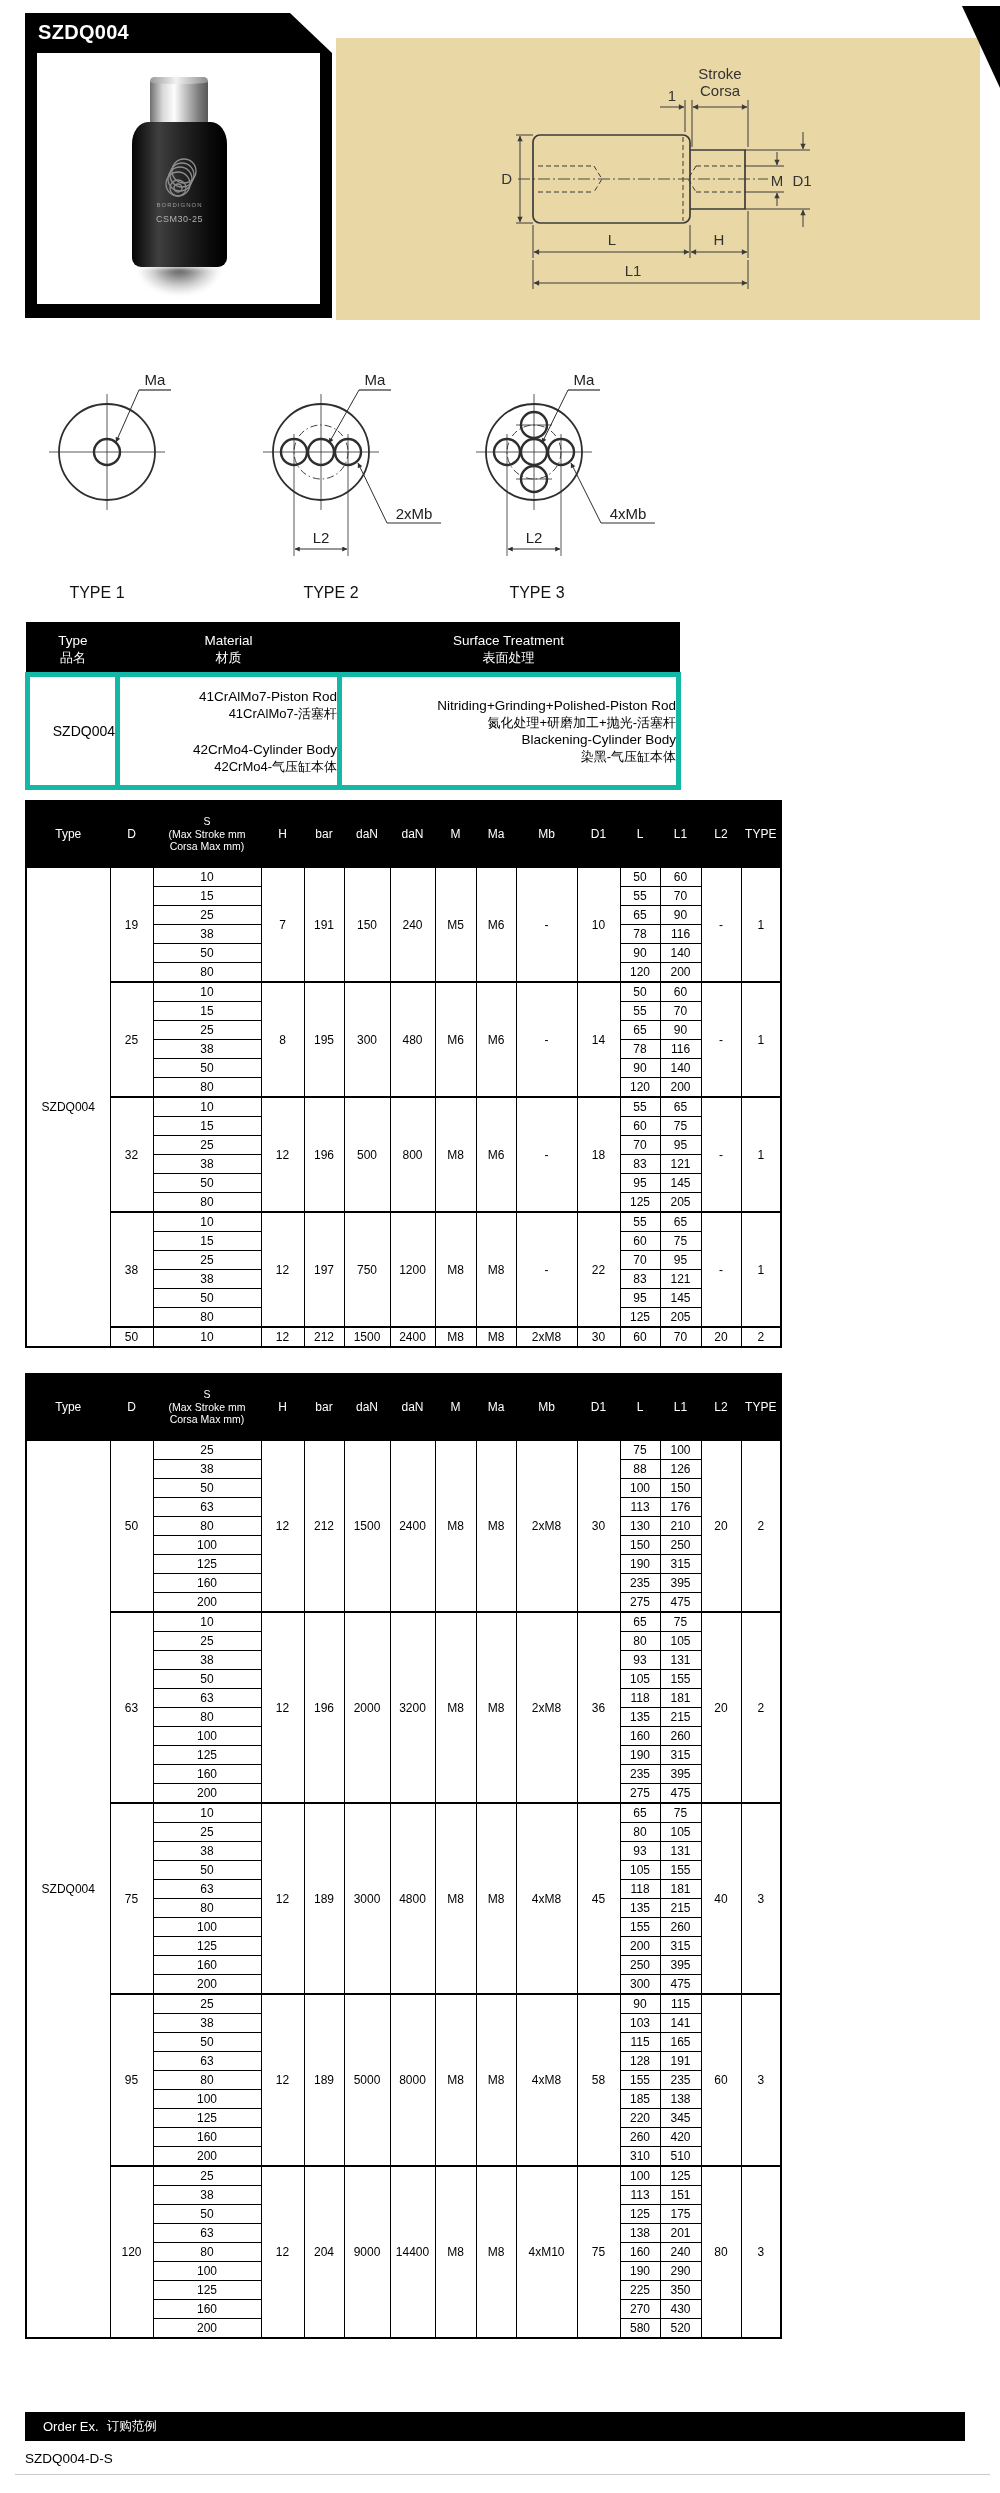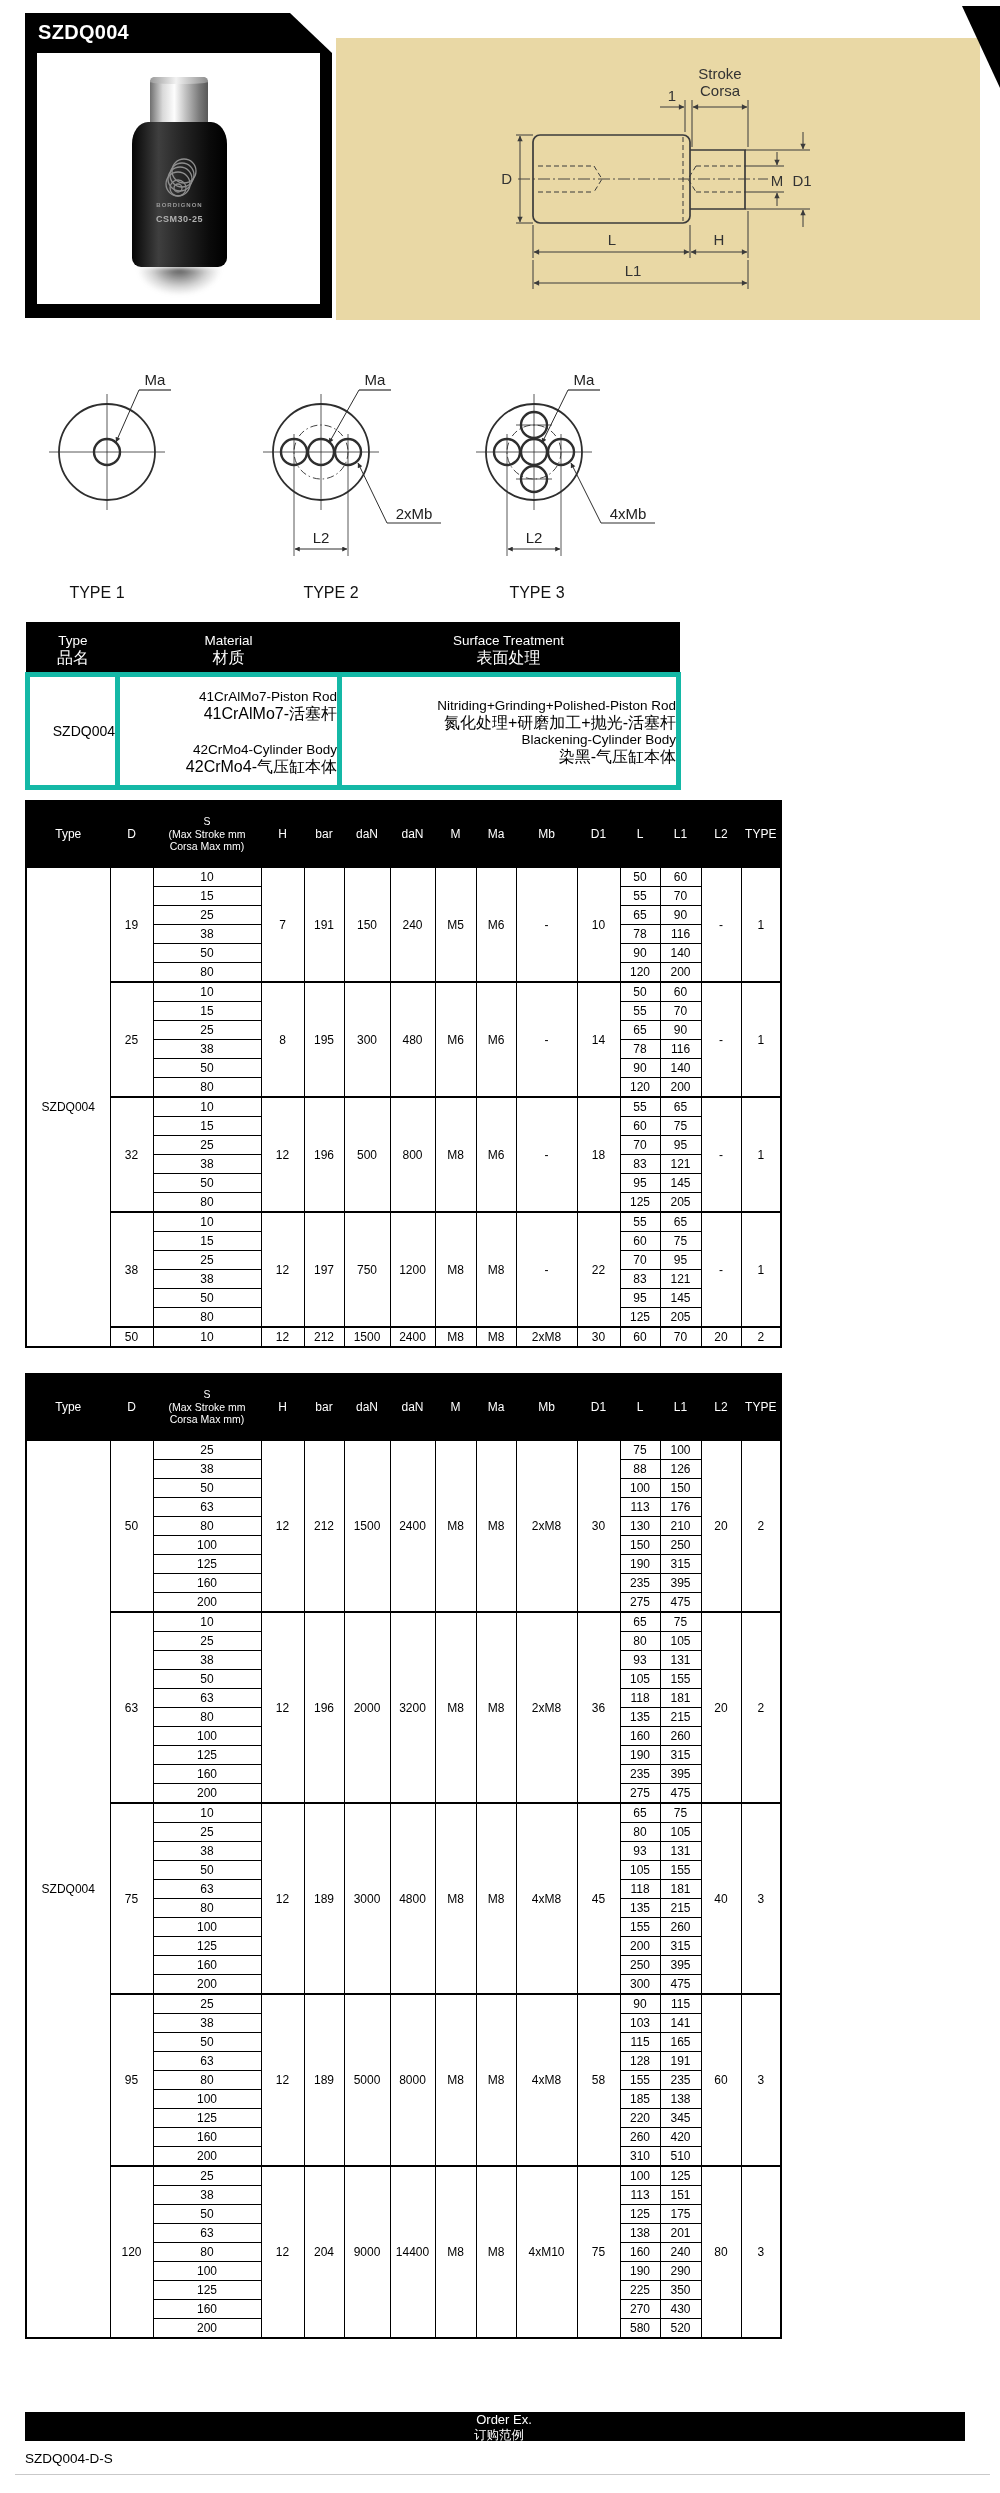--- a/index.html
+++ b/index.html
@@ -3,21 +3,21 @@
 <meta charset="utf-8">
 <style>
   html,body{margin:0;padding:0;background:#fff;}
   #canvas{position:relative;width:1000px;height:2493px;background:#fff;
           font-family:"Liberation Sans",sans-serif;color:#000;overflow:hidden;}
 
   
   .product-frame{position:absolute;left:25px;top:13px;width:307px;height:305px;background:#000;
                  clip-path:polygon(0 0,265px 0,307px 40px,307px 100%,0 100%);}
   .product-code{position:absolute;left:13px;top:8px;color:#fff;font-size:20px;font-weight:bold;letter-spacing:.3px;}
-  .photo-area{position:absolute;left:12px;top:40px;width:283px;height:251px;background:#fff;overflow:hidden;font-weight:bold;}
+  .photo-area{position:absolute;left:12px;top:40px;width:283px;height:251px;background:#fff;overflow:hidden;}
   .cap{position:absolute;left:113px;top:24px;width:58px;height:50px;border-radius:6px 6px 2px 2px;
        background:linear-gradient(90deg,#6f6f6f,#d9d9d9 22%,#fdfdfd 42%,#bfbfbf 62%,#7a7a7a 85%,#585858);}
   .cap:after{content:"";position:absolute;left:0;top:0;width:100%;height:7px;border-radius:6px 6px 50% 50%;
        background:linear-gradient(90deg,#9a9a9a,#f2f2f2 45%,#8c8c8c);}
   .bottle{position:absolute;left:95px;top:69px;width:95px;height:145px;
        border-radius:16px 16px 9px 9px / 22px 22px 9px 9px;
        background:linear-gradient(90deg,#050505,#3f3f3f 28%,#232323 55%,#0a0a0a 82%,#000);}
   .bottle-logo{position:absolute;left:50%;top:33px;transform:translateX(-50%);}
   .marking{position:absolute;width:100%;text-align:center;color:#9a9a9a;}
   .marking.brand{top:80px;font-size:6px;letter-spacing:1px;}
@@ -34,37 +34,37 @@
 
   
   .types-svg{position:absolute;left:0;top:355px;}
 
   
   table{border-collapse:collapse;table-layout:fixed;}
   .mat-table{position:absolute;left:25px;top:622px;width:651px;border:3px solid #000;}
   .mat-table th{background:#000;color:#fff;font-weight:normal;height:47px;border:1px solid #000;padding:0;}
   .mat-table td{border:5px solid #14b8a6;text-align:right;vertical-align:middle;height:104px;padding:2px 0;}
   .mat-en{font-size:13.5px;line-height:17px;}
-  .mat-zh{font-size:16px;line-height:17px;}
+  .mat-zh{font-size:13px;line-height:17px;}
   .mat-type{font-size:14px;}
 
   
   .spec{position:absolute;left:25px;width:755px;border:2px solid #000;}
   .spec th{background:#000;color:#fff;font-weight:normal;font-size:12px;height:64px;
            border:1px solid #000;padding:0 1px;vertical-align:middle;}
   .spec th.s-col div{font-size:10.5px;line-height:12.5px;}
   .spec td{border:1px solid #000;text-align:center;vertical-align:middle;
            font-size:12px;height:18px;padding:0;line-height:14px;}
   .spec tr.gs td{border-top-width:2px;}
   #spec1{top:800px;}
   #spec2{top:1373px;}
 
   
   .order-bar{position:absolute;left:25px;top:2412px;width:940px;height:29px;background:#000;color:#fff;
-             display:flex;align-items:center;font-size:13px;flex-direction:column;}
+             display:flex;align-items:center;font-size:13px;}
   .order-bar .en{margin-left:18px;}
   .order-bar .zh{margin-left:8px;font-size:12.5px;}
   .order-example{position:absolute;left:25px;top:2451px;font-size:13.5px;}
   .bottom-rule{position:absolute;left:15px;top:2474px;width:975px;height:1px;background:#c9c9c9;}
 </style>
 </head>
 <body>
 
 <div id="canvas">
 

